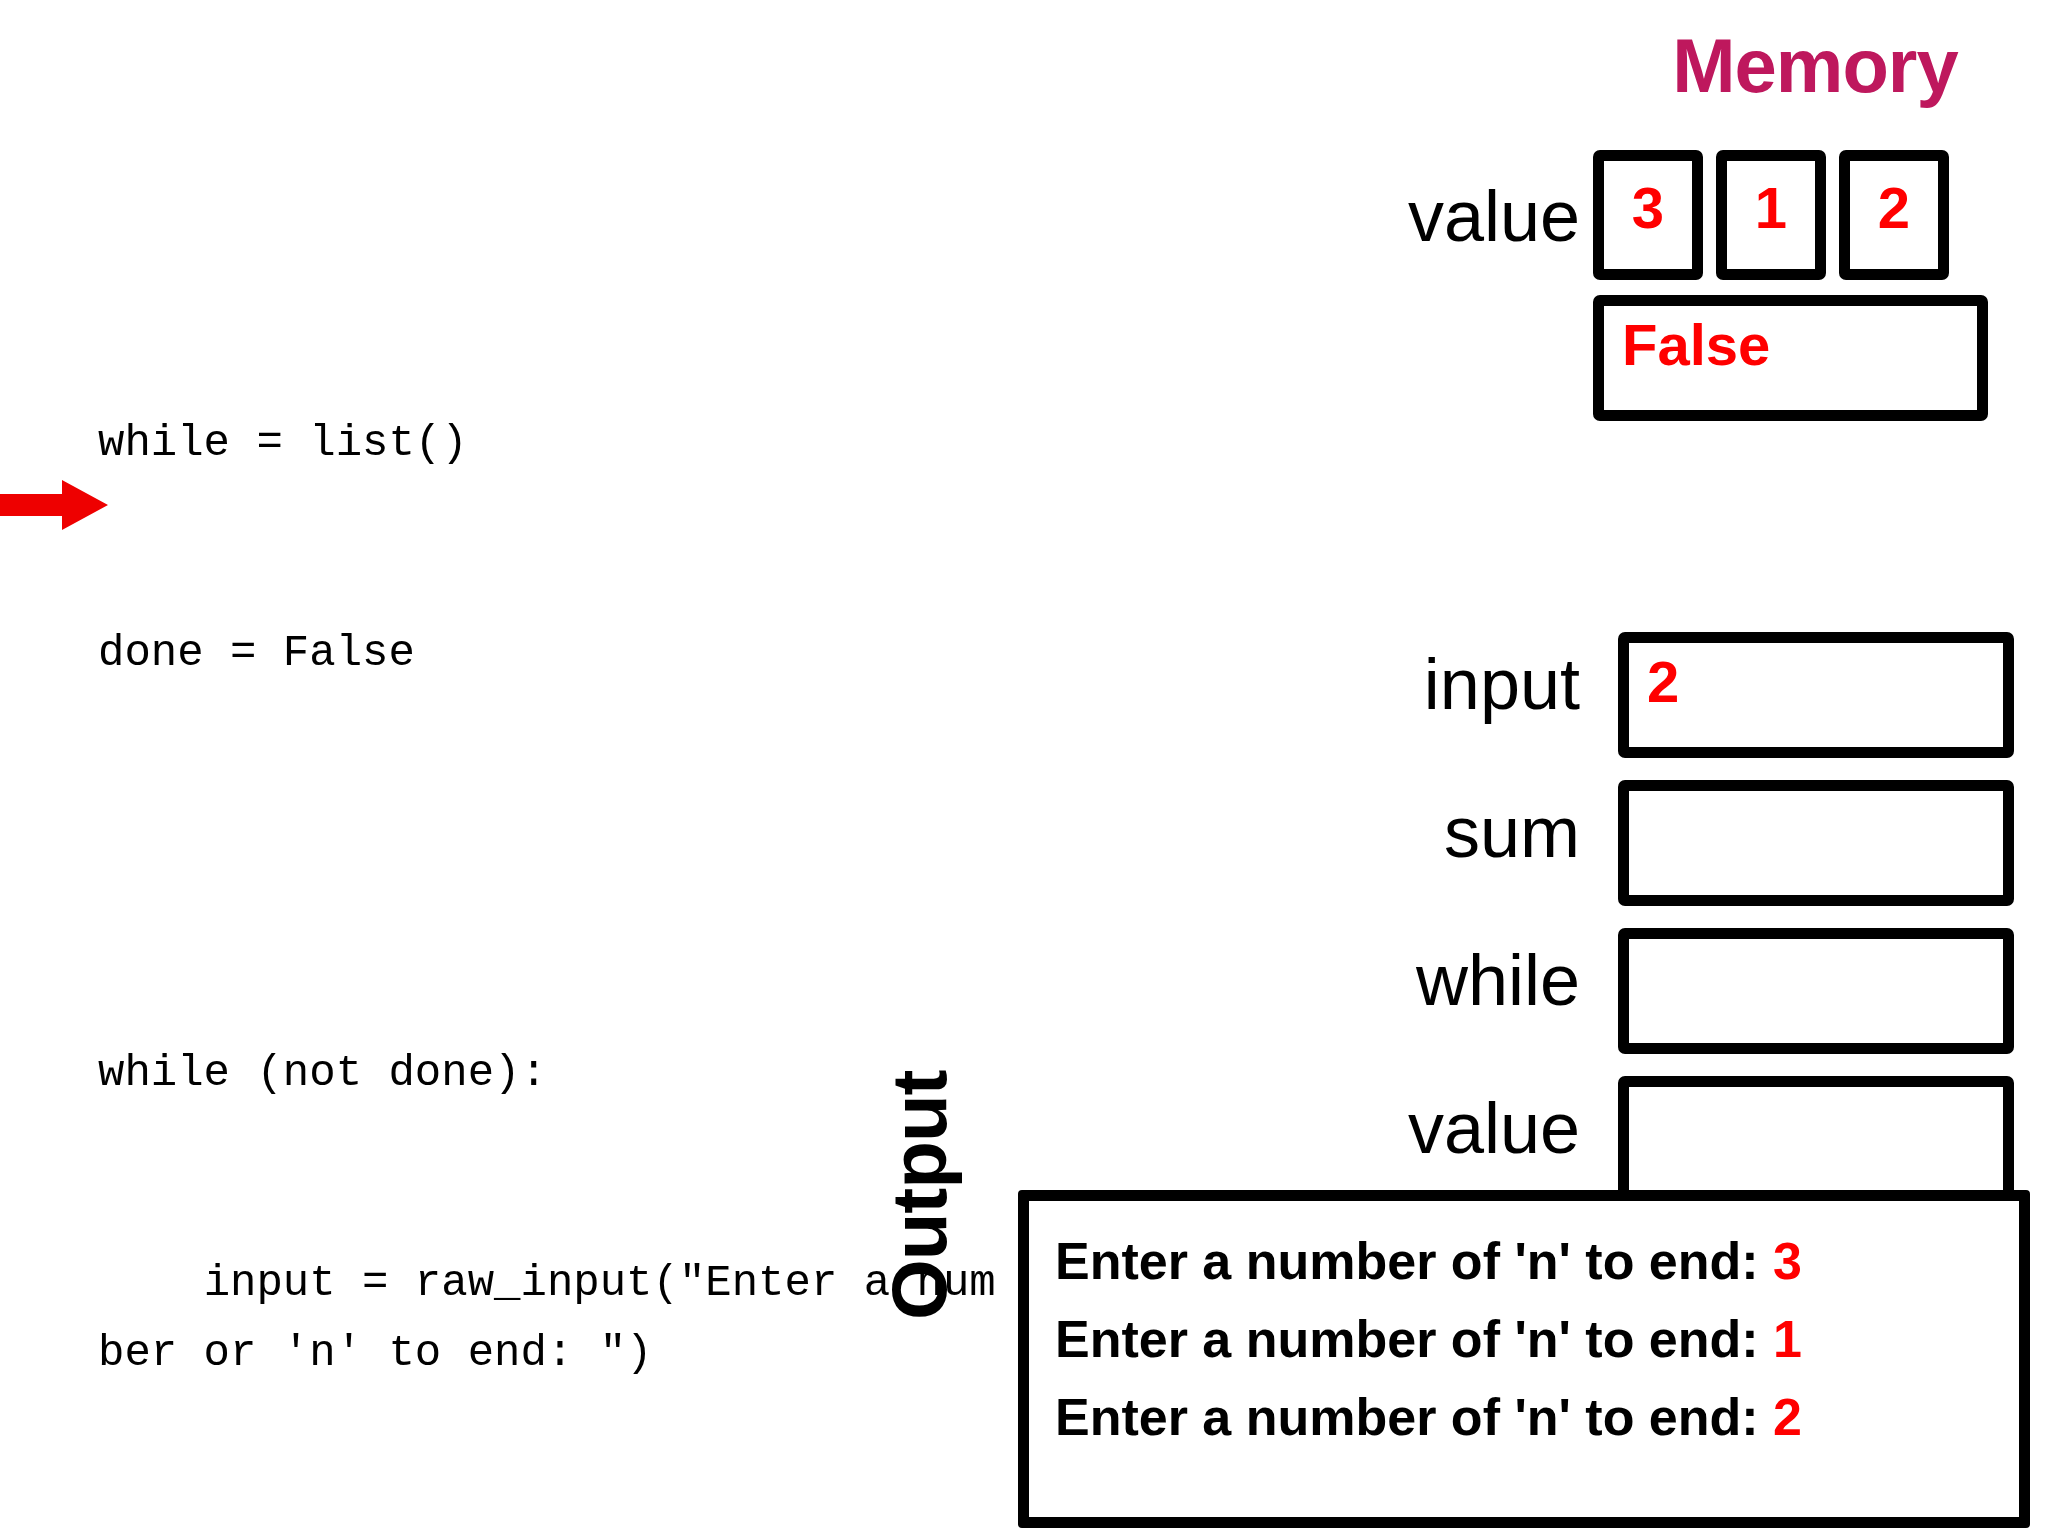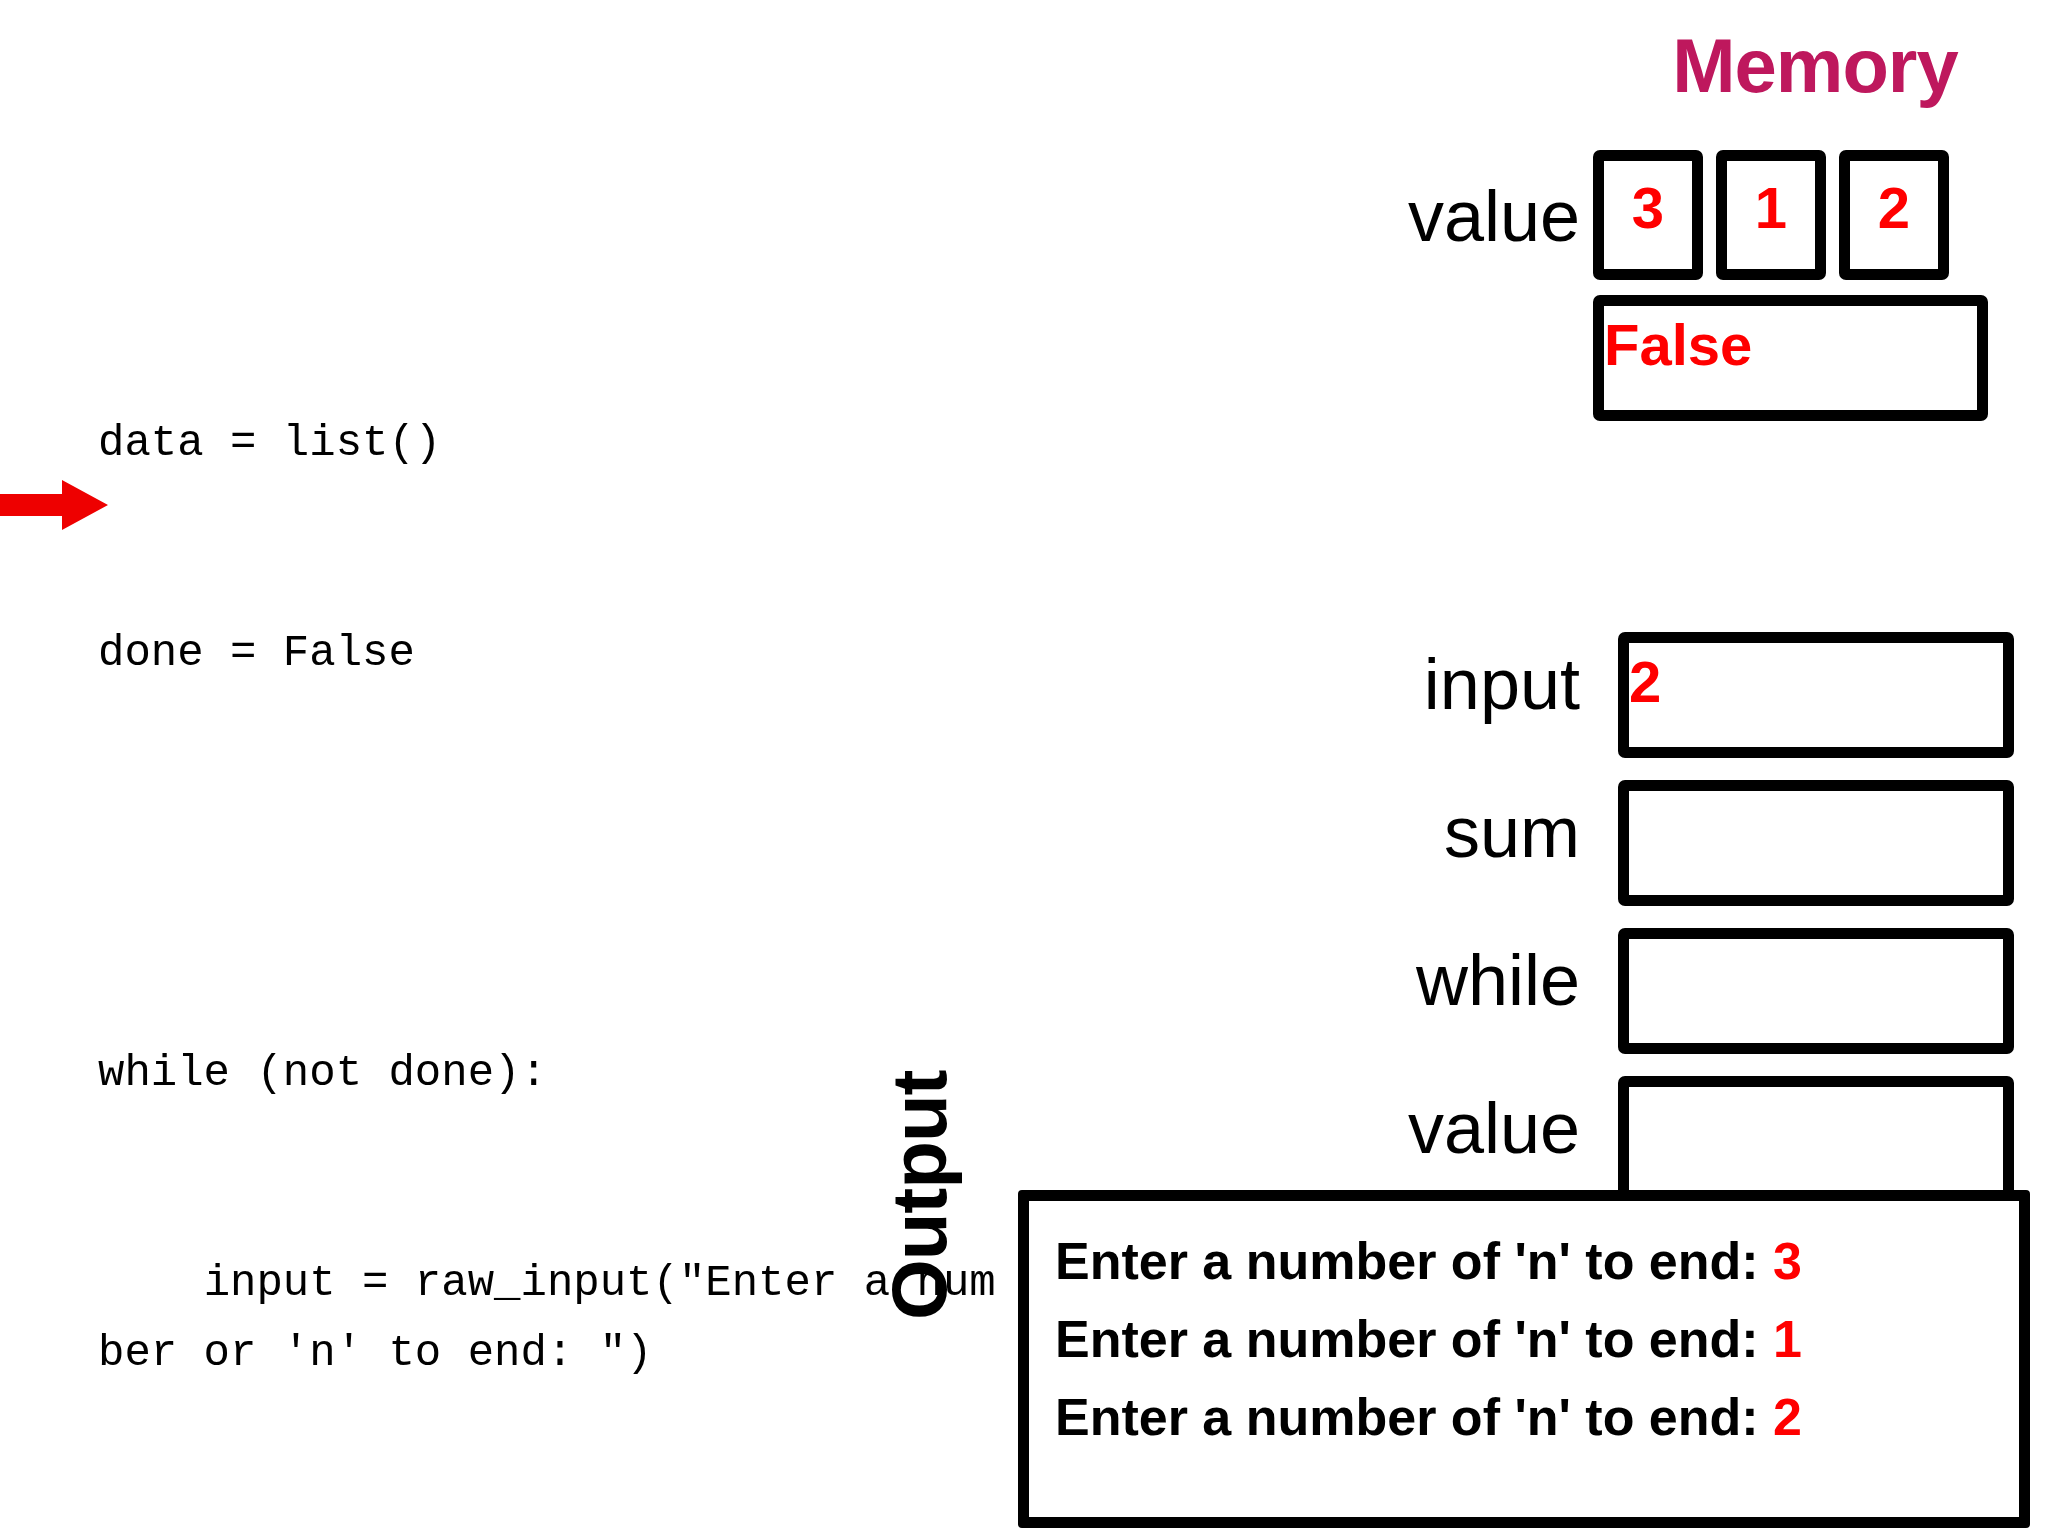--- a/index.html
+++ b/index.html
@@ -73,20 +73,21 @@
     border: 11px solid #000000;
     border-radius: 7px;
     background: #ffffff;
     box-sizing: border-box;
   }
   .mem-val {
     font-size: 58px;
     font-weight: bold;
     color: #ff0000;
     line-height: 1;
+    padding-left: 18px;
     padding-top: 10px;
     white-space: nowrap;
   }
   .cell-val {
     font-size: 58px;
     font-weight: bold;
     color: #ff0000;
     line-height: 1;
     width: 100%;
     text-align: center;
@@ -150,21 +151,21 @@
     color: #ff0000;
     font-weight: bold;
   }
 </style>
 </head>
 <body>
 
 <div id="page">
 
   <div id="code-panel">
-    <span class="code-line">data = list()</span>
+    <span class="code-line">while = list()</span>
     <span class="code-line">done = False</span>
     <span class="code-line blank"></span>
     <span class="code-line">while (not done):</span>
     <span class="code-line">    input = raw_input("Enter a number or 'n' to end: ")</span>
     <span class="code-line">    if (input != "n"):</span>
     
     
     
     
     

